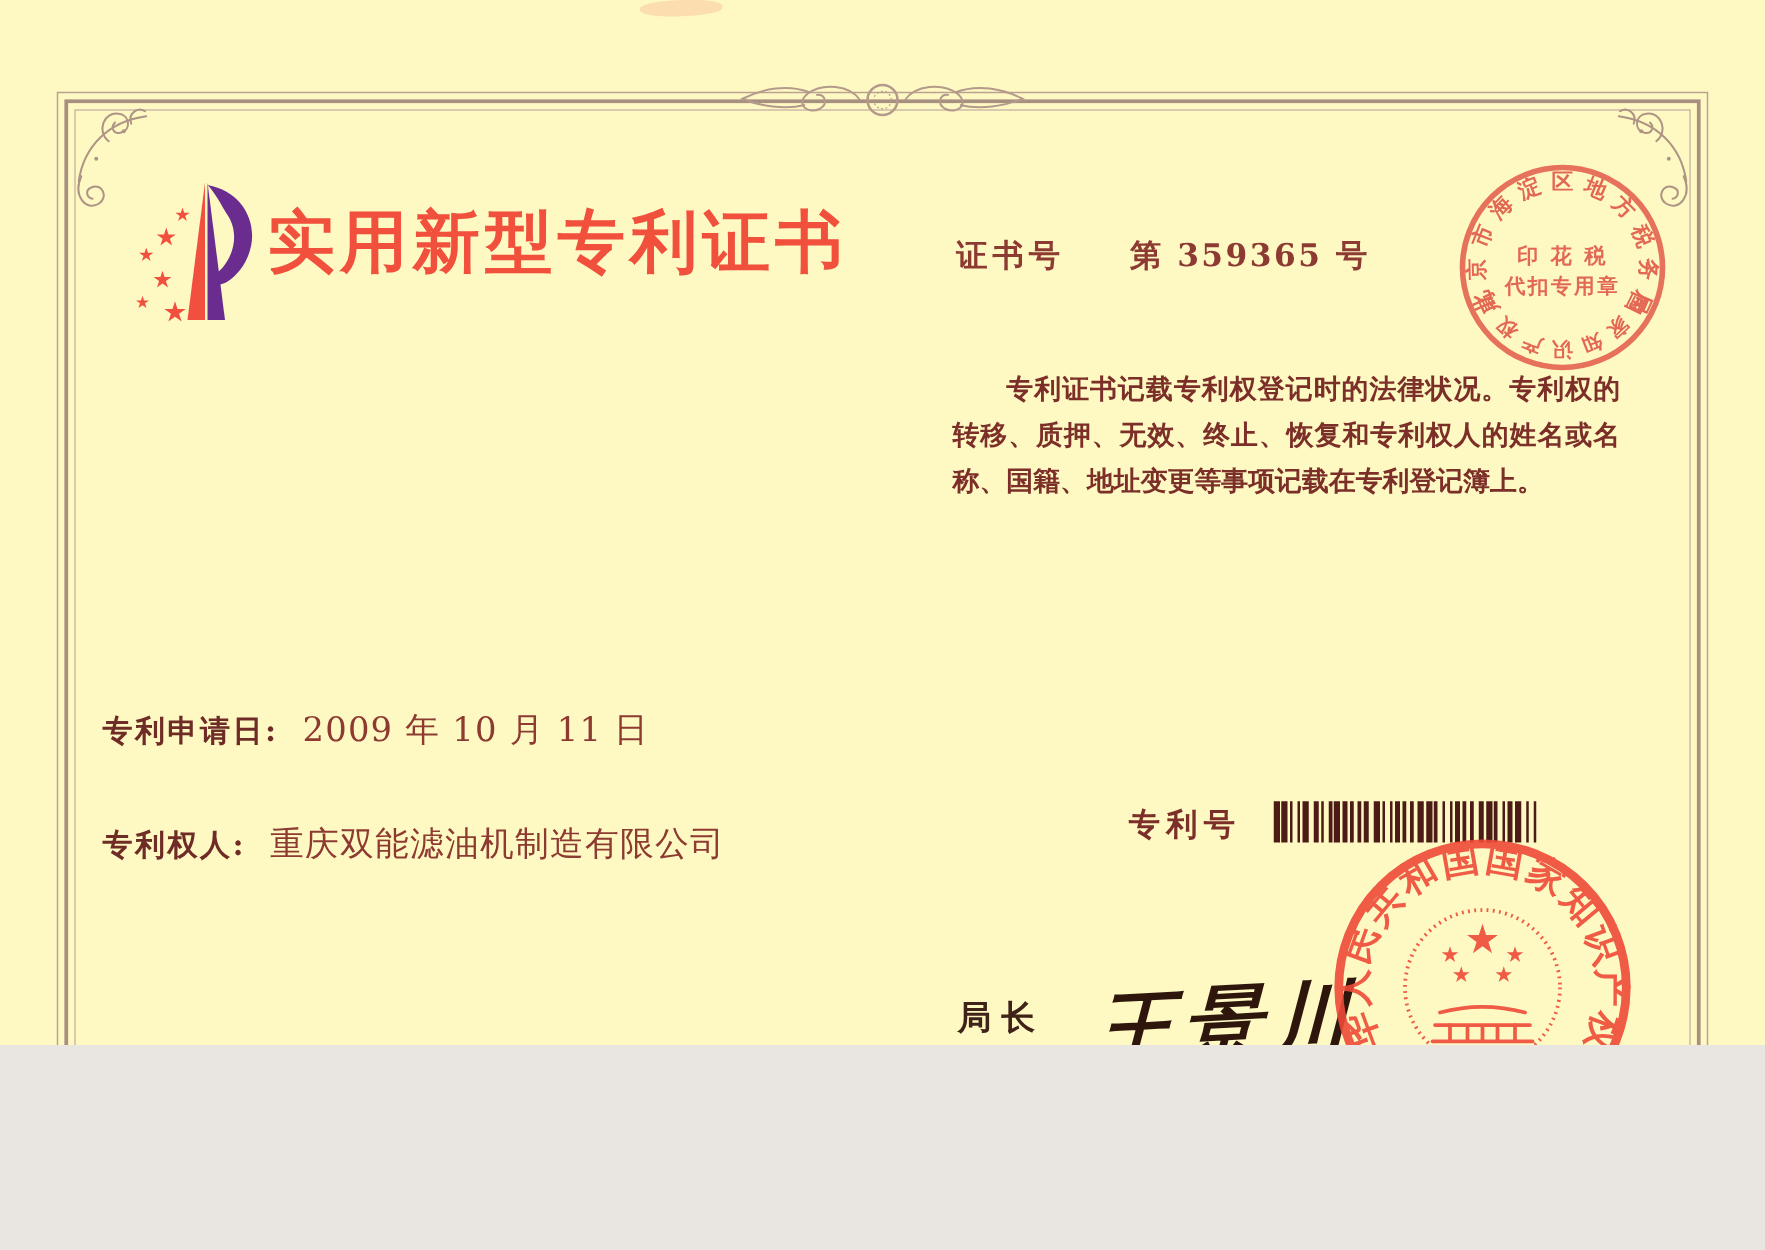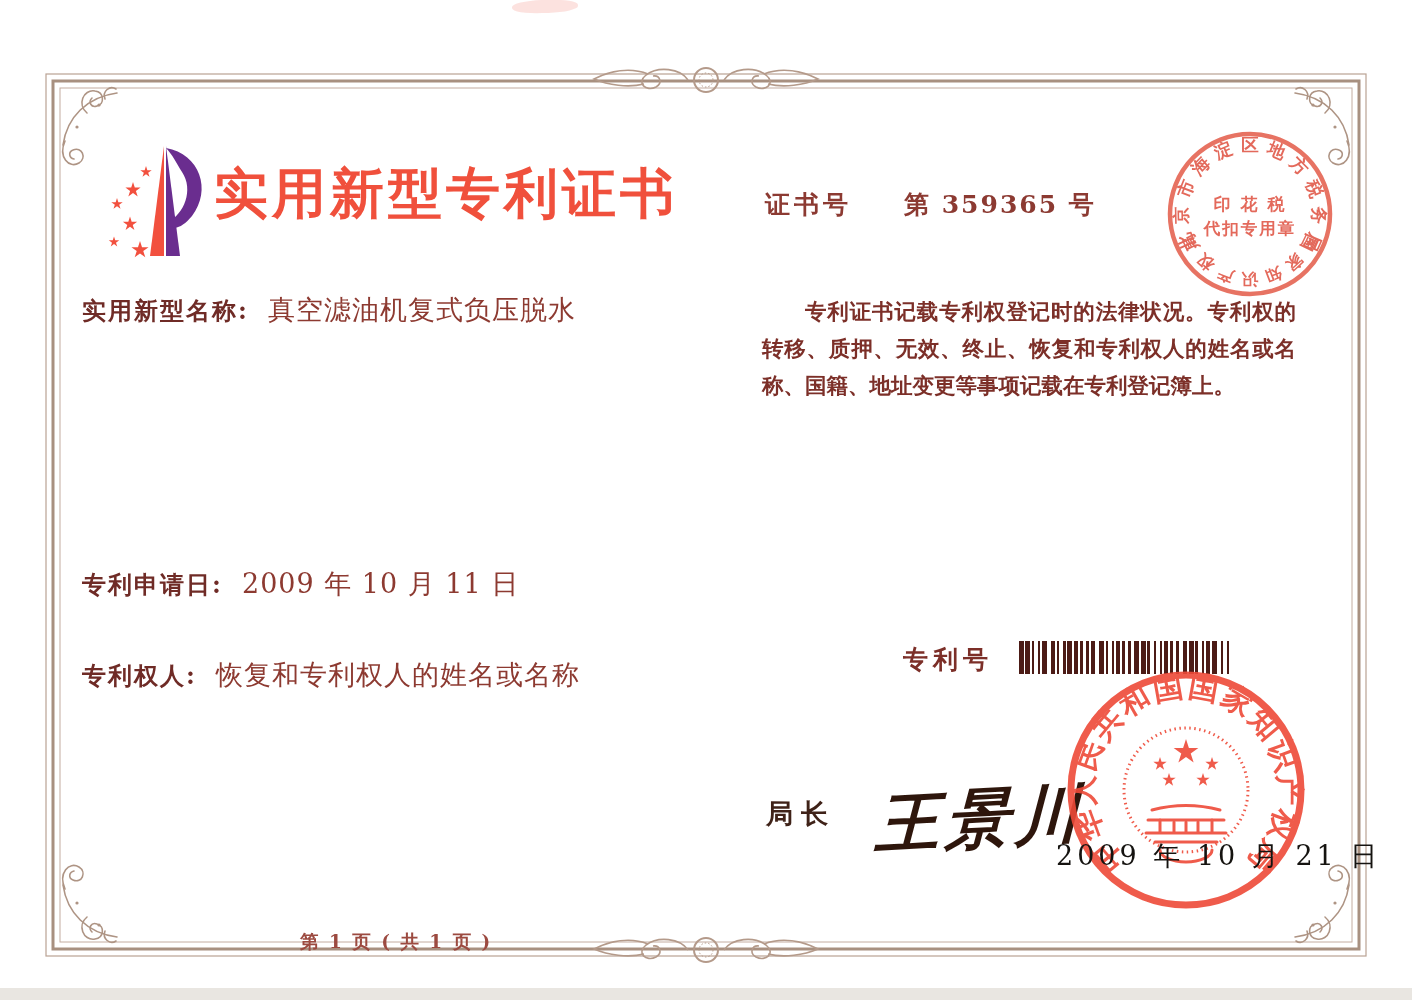--- a/index.html
+++ b/index.html
@@ -9,22 +9,22 @@
     --value-maroon:#8d3a31;
     --stamp-red:#ee4a38;
     --tax-red:#e4604e;
     --border-taupe:#ae9484;
     --barcode-dark:#4c1b16;
     --ink:#2e160c;
   }
   *{margin:0;padding:0;box-sizing:border-box;}
   html,body{background:#e9e6e1;}
   .page{
-    position:relative;width:1412px;height:988px;margin:0 auto;
-    background:#ffffff;overflow:hidden;
+    position:relative;width:1412px;height:836px;margin:0 auto;
+    background:#fef9c3;overflow:hidden;
     font-family:"DejaVu Serif","Liberation Serif",serif;
     text-decoration:underline;
   }
   .smudge{position:absolute;left:512px;top:0;width:66px;height:13px;
     background:rgba(242,122,110,.22);border-radius:45%;transform:rotate(-2deg);}
   svg.frame{position:absolute;left:0;top:0;}
   
   .logo{position:absolute;left:100px;top:138px;}
   .title{
     position:absolute;left:214px;top:158px;width:480px;
@@ -123,31 +123,27 @@
     <text font-size="17.5" font-weight="bold" fill="#e05545" font-family="'DejaVu Serif',serif">
       <textPath href="#taxRingB" startOffset="50%" text-anchor="middle" textLength="268">北京市海淀区地方税务局</textPath>
     </text>
     <text font-size="16" font-weight="bold" fill="#e05545" font-family="'DejaVu Serif',serif">
       <textPath href="#taxRingT" startOffset="50%" text-anchor="middle" textLength="150">国家知识产权局</textPath>
     </text>
     <text x="98" y="94" text-anchor="middle" font-size="17" font-weight="bold" fill="#e05545" font-family="'DejaVu Serif',serif" letter-spacing="2">印 花 税</text>
     <text x="98" y="118" text-anchor="middle" font-size="16.5" font-weight="bold" fill="#e05545" font-family="'DejaVu Serif',serif" letter-spacing="2">代扣专用章</text>
   </svg>
 
-  <div class="field f0">
-    <span class="lbl">实用新型名称:</span>
-    <span class="val">真空滤油机复式负压脱水</span>
-  </div>
   <div class="field f3">
     <span class="lbl">专利申请日:</span>
     <span class="val">2009 年 10 月 11 日</span>
   </div>
   <div class="field f4">
     <span class="lbl">专利权人:</span>
-    <span class="val">恢复和专利权人的姓名或名称</span>
+    <span class="val">重庆双能滤油机制造有限公司</span>
   </div>
 
   <div class="legal">
     <p>专利证书记载专利权登记时的法律状况。专利权的转移、质押、无效、终止、恢复和专利权人的姓名或名称、国籍、地址变更等事项记载在专利登记簿上。</p>
   </div>
 
   <div class="barcode-row">
     <span class="lbl">专利号</span>
     <span class="bars" id="barcode">
         <i style="width: 4.6px;"></i>

